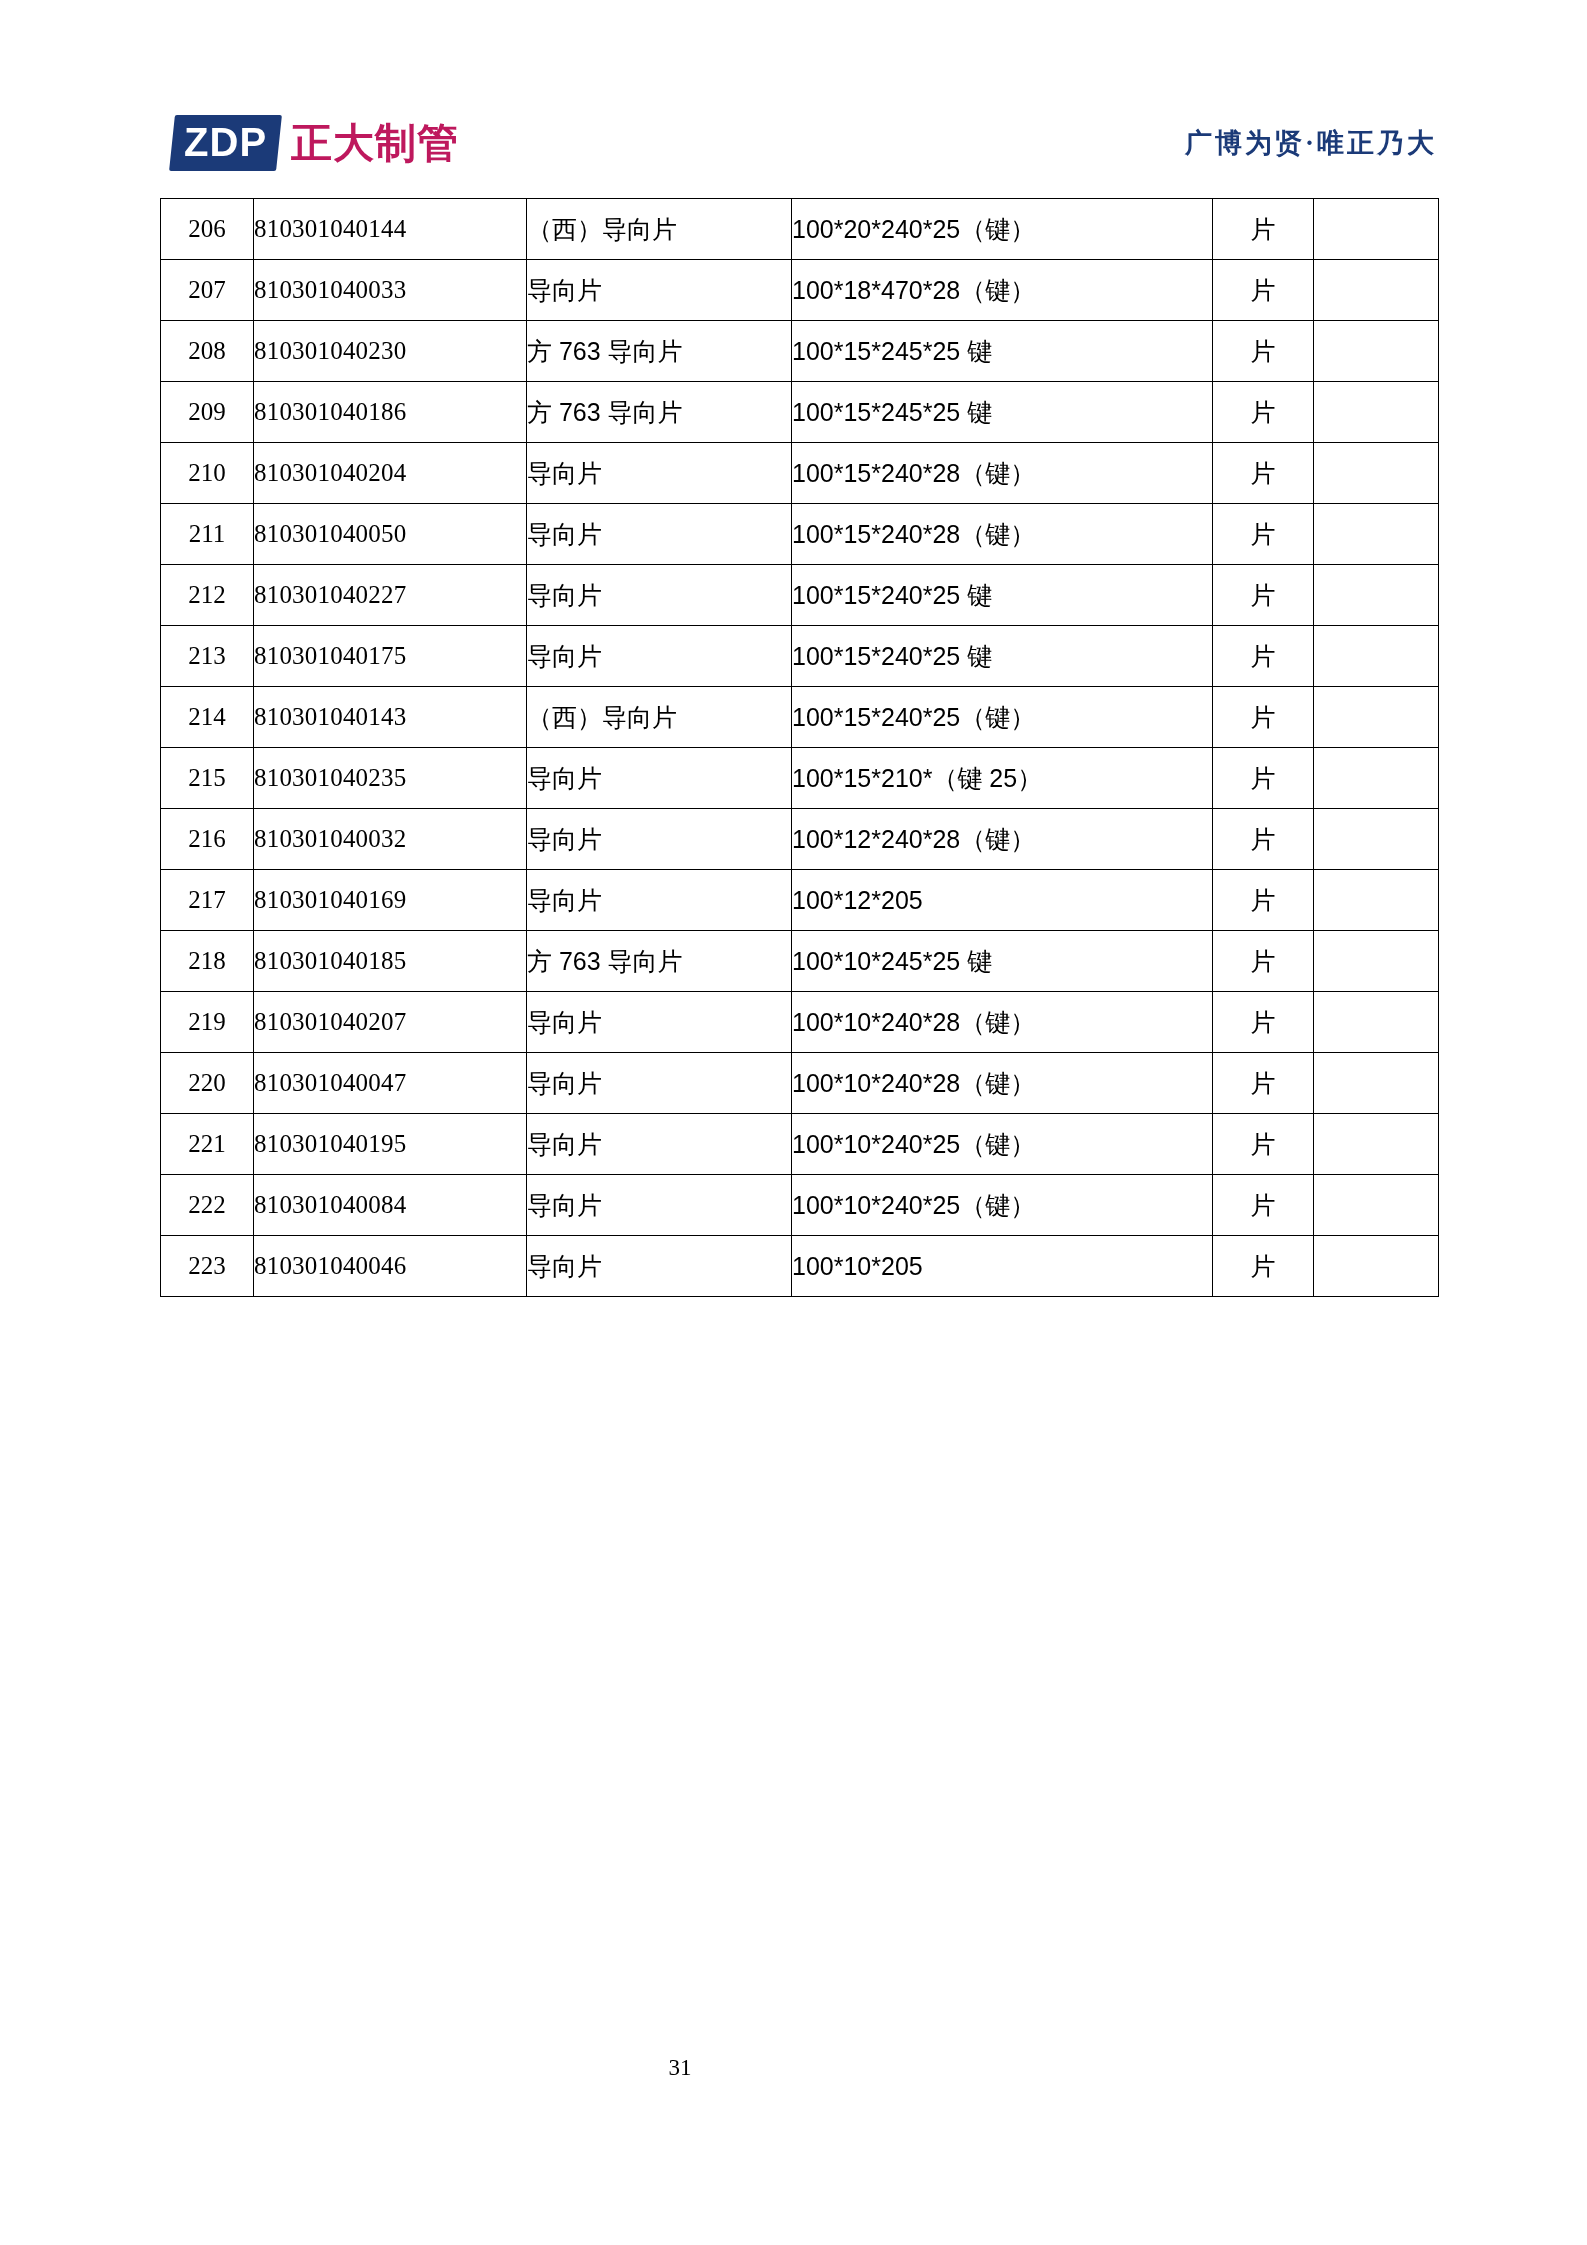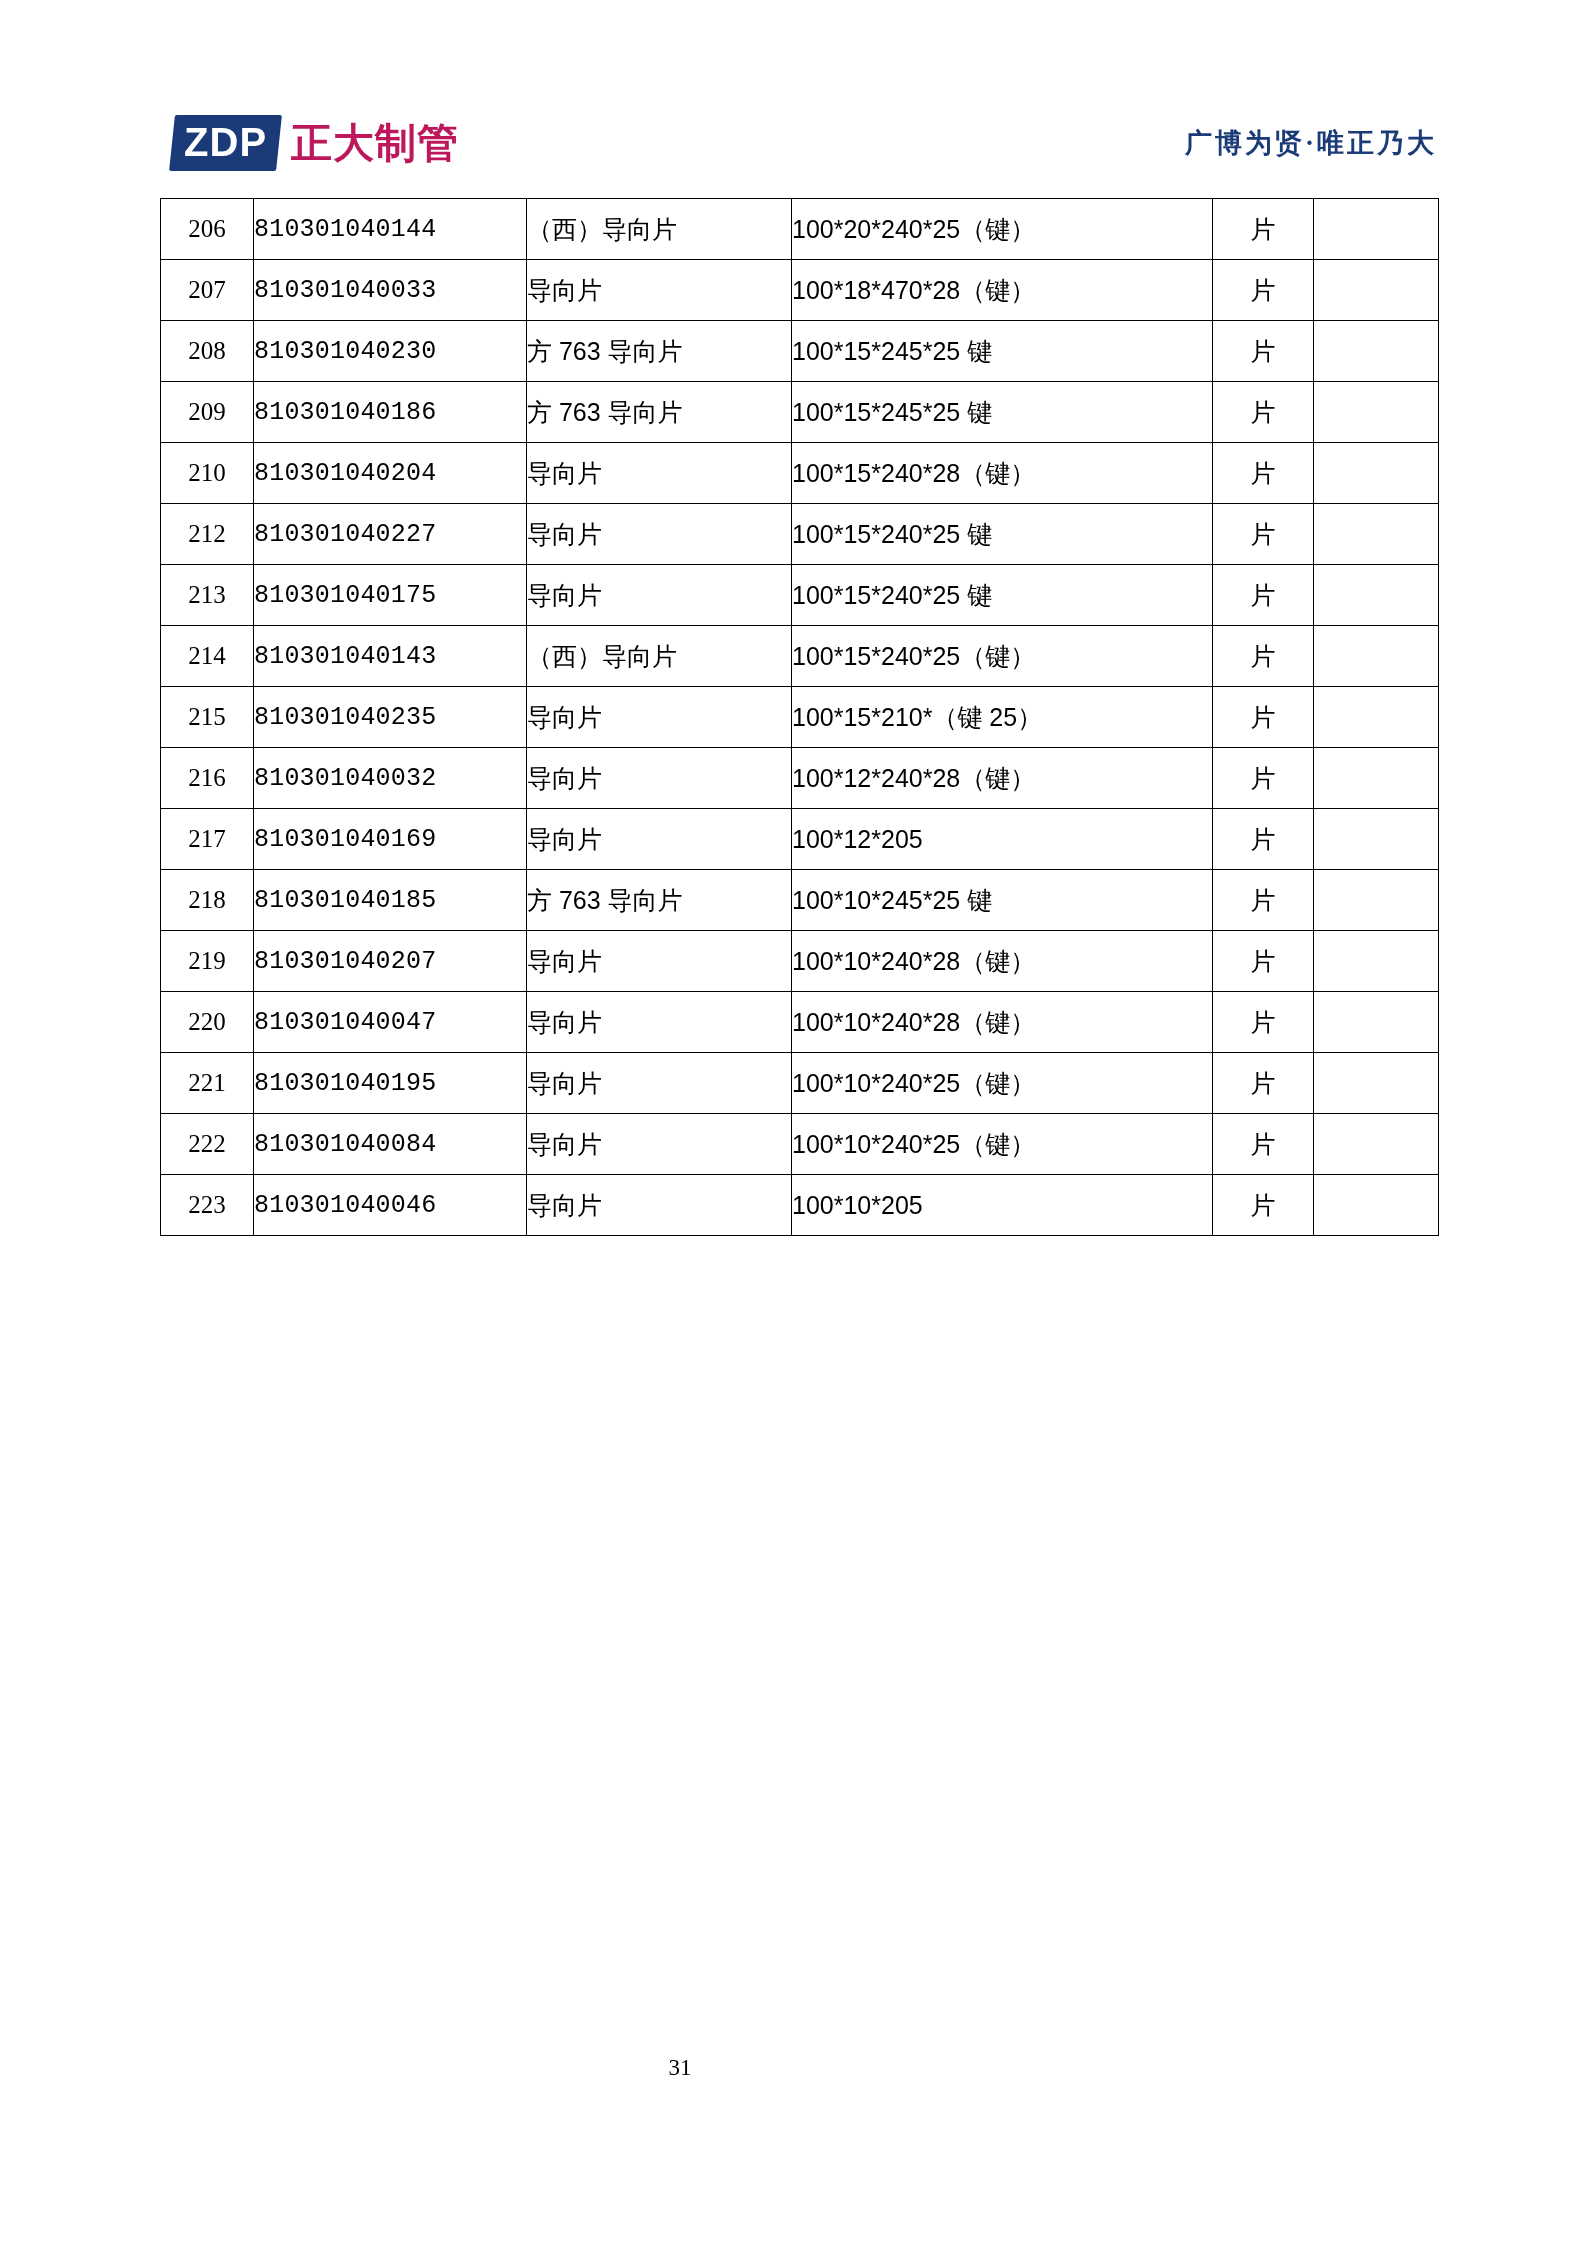--- a/index.html
+++ b/index.html
@@ -88,21 +88,21 @@
   td.c-idx {
     width: 92px;
     text-align: center;
     font-family: "Liberation Serif", serif;
     font-size: 26px;
     margin-top: 32px;
   }
   td.c-code {
     width: 272px;
     padding-left: 16px;
-    font-family: Liberation Mono, monospace;
+    font-family: Liberation Serif, serif;
     font-size: 25px;
     letter-spacing: 0.2px;
   }
   td.c-name {
     width: 264px;
     padding-left: 16px;
     font-family: "Liberation Sans", sans-serif;
     font-size: 25px;
   }
   td.c-spec {
@@ -182,20 +182,28 @@
         </tr>
         <tr>
           <td class="c-idx">210</td>
           <td class="c-code">810301040204</td>
           <td class="c-name">导向片</td>
           <td class="c-spec">100*15*240*28（键）</td>
           <td class="c-unit">片</td>
           <td class="c-blank"></td>
         </tr>
         <tr>
+          <td class="c-idx">211</td>
+          <td class="c-code">810301040050</td>
+          <td class="c-name">导向片</td>
+          <td class="c-spec">100*15*240*28（键）</td>
+          <td class="c-unit">片</td>
+          <td class="c-blank"></td>
+        </tr>
+        <tr>
           <td class="c-idx">212</td>
           <td class="c-code">810301040227</td>
           <td class="c-name">导向片</td>
           <td class="c-spec">100*15*240*25 键</td>
           <td class="c-unit">片</td>
           <td class="c-blank"></td>
         </tr>
         <tr>
           <td class="c-idx">213</td>
           <td class="c-code">810301040175</td>

